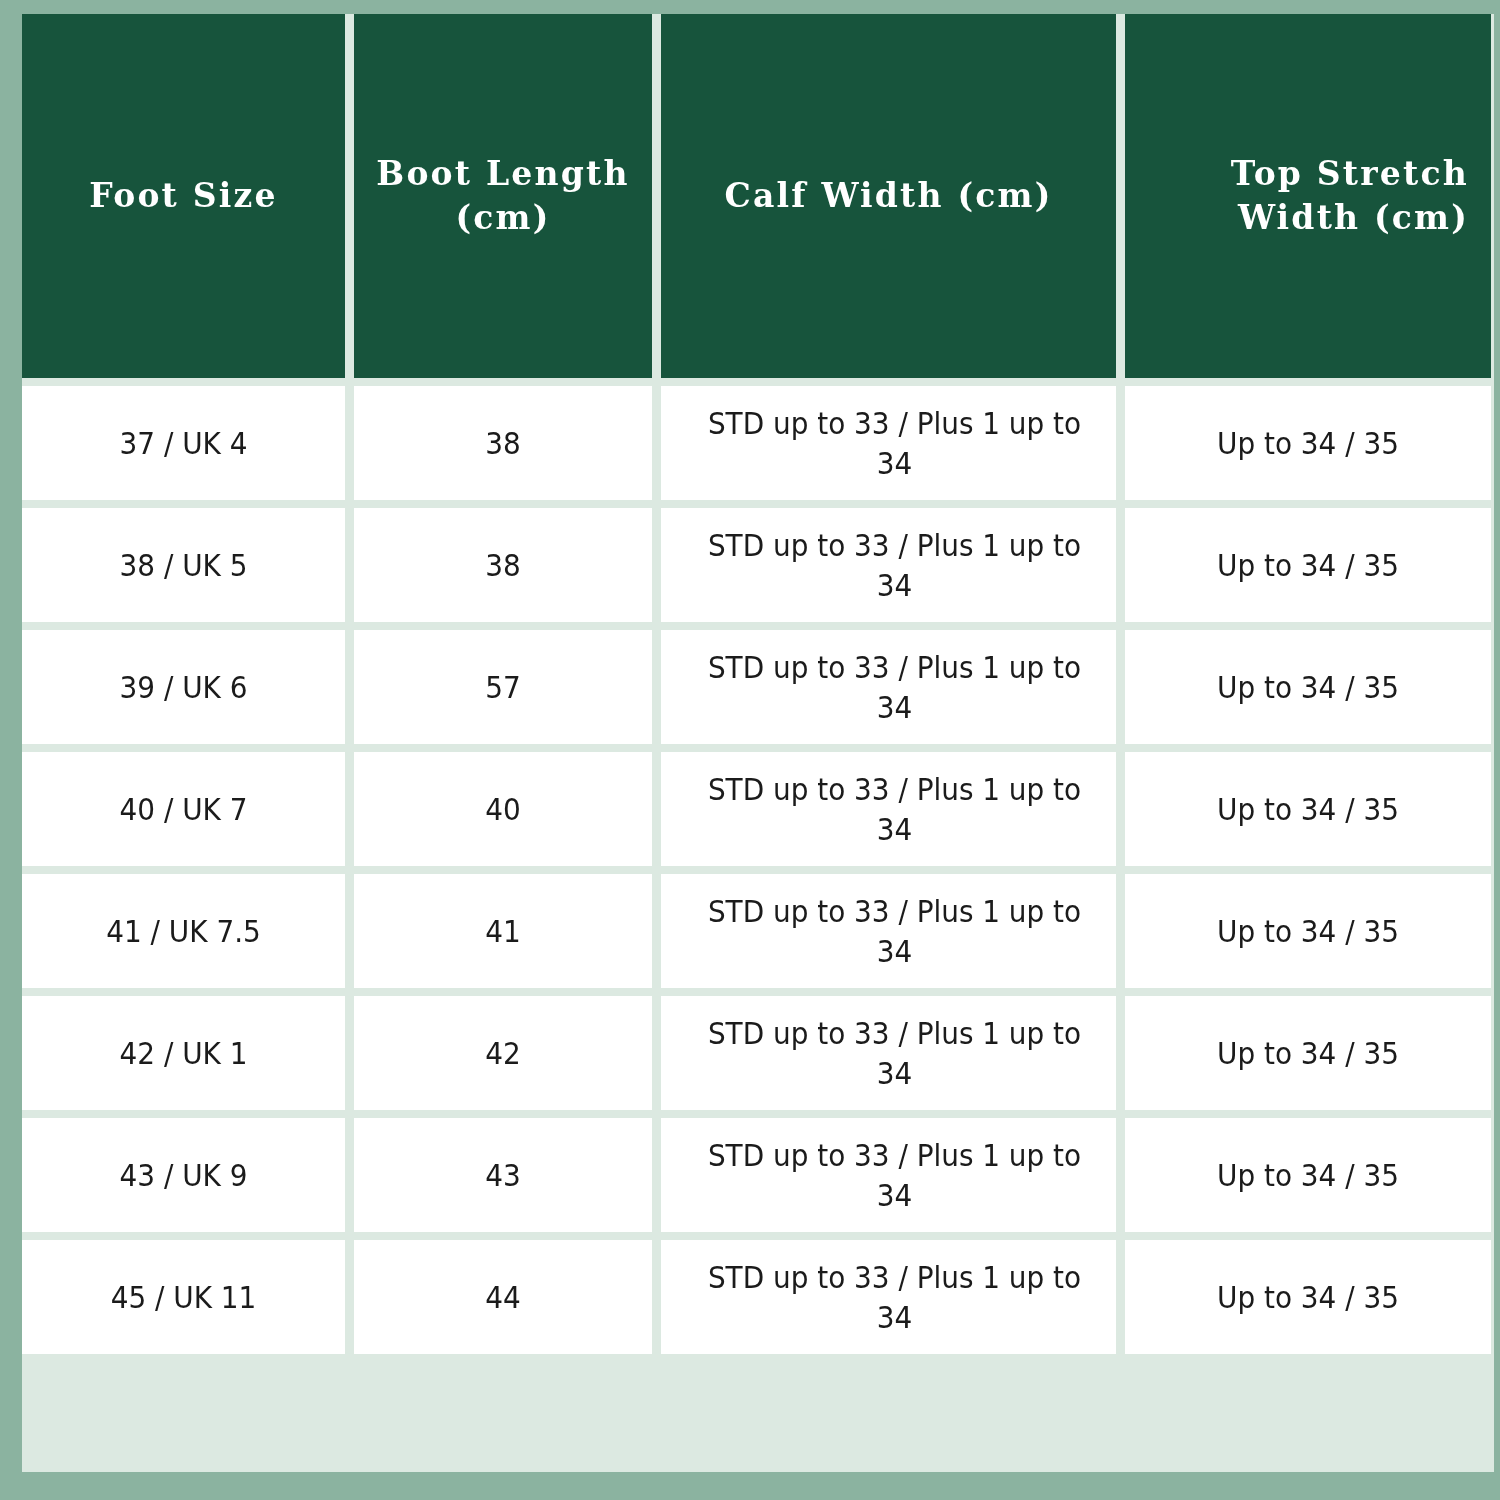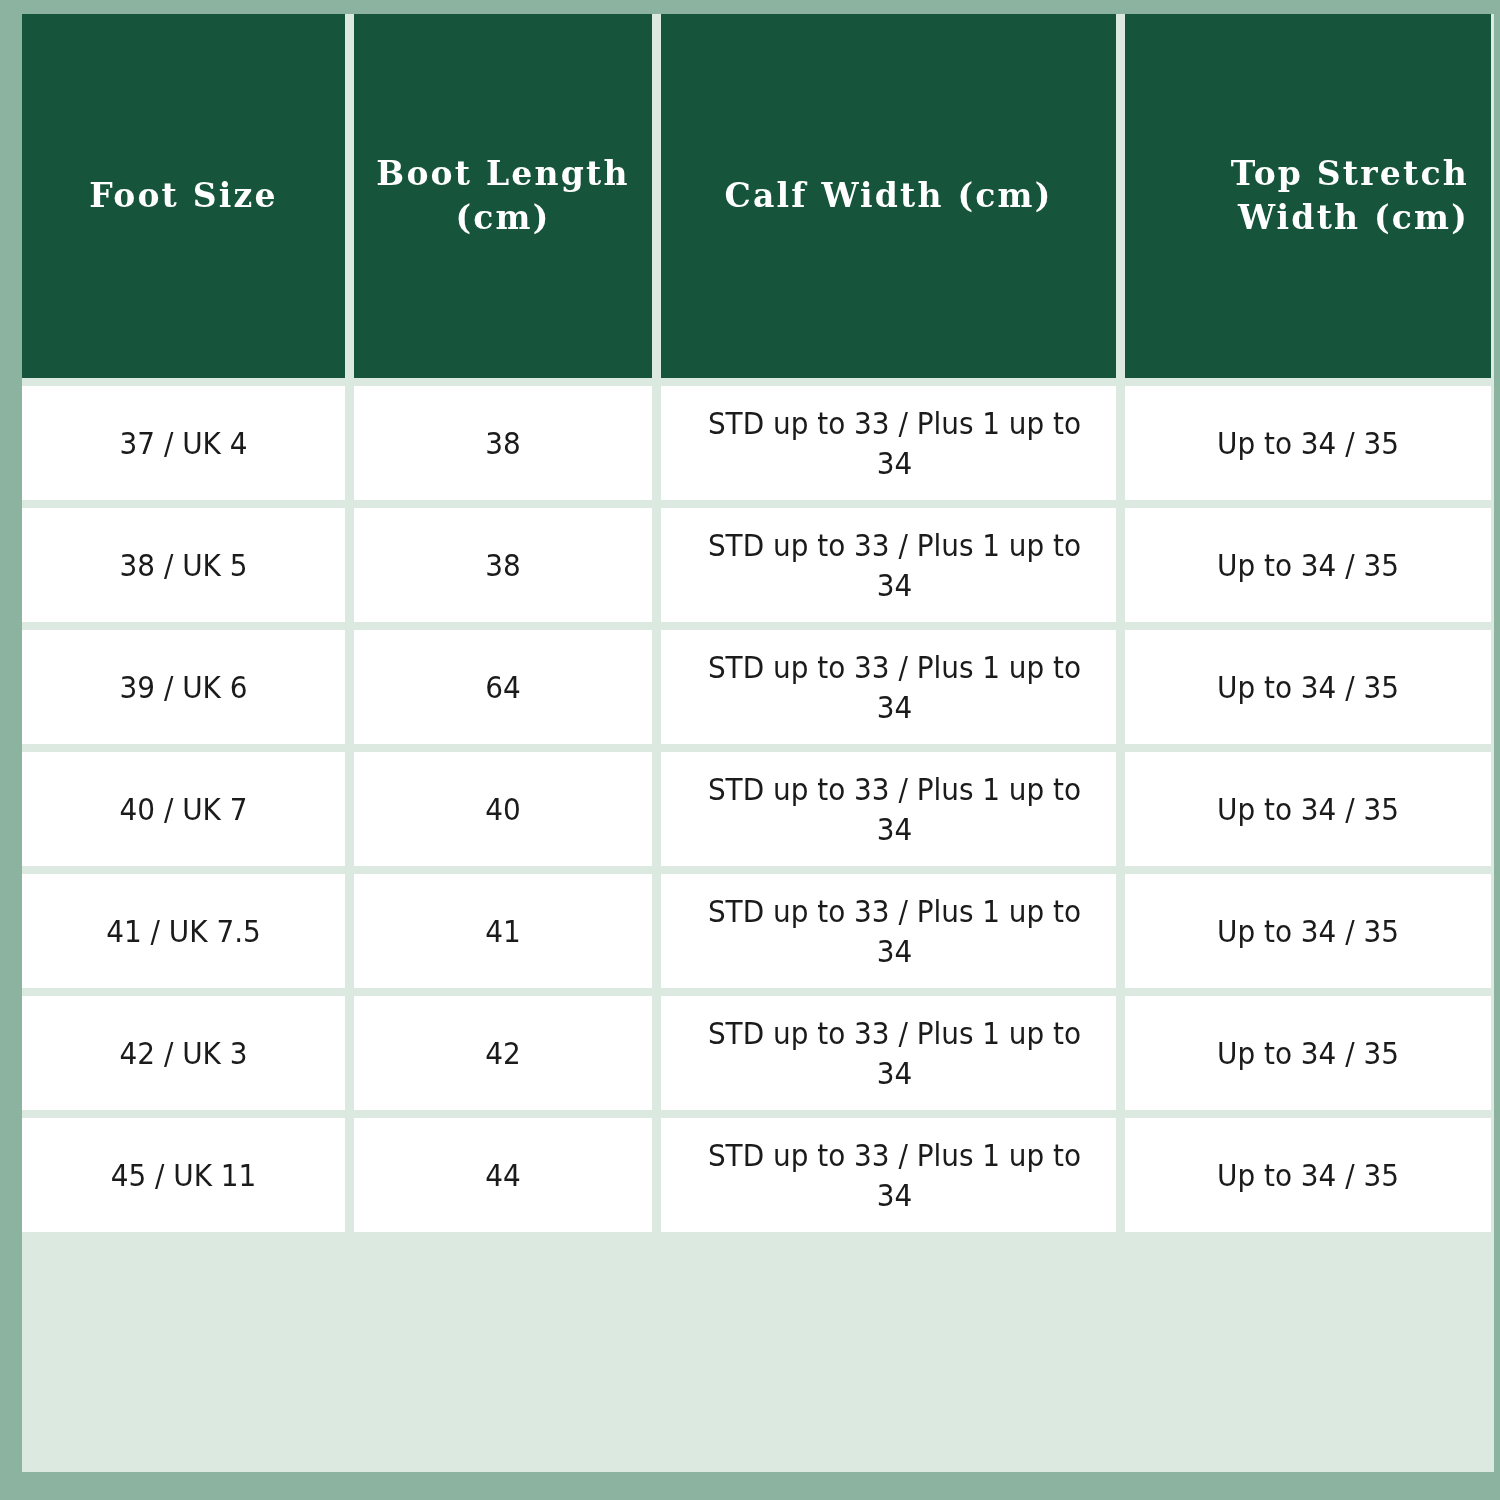--- a/index.html
+++ b/index.html
@@ -122,39 +122,45 @@
             <td class="td-stretch">Up to 34 / 35</td>
           </tr>
           <tr>
             <td class="td-foot">38 / UK 5</td>
             <td class="td-boot">38</td>
             <td class="td-calf">STD up to 33 / Plus 1 up to 34</td>
             <td class="td-stretch">Up to 34 / 35</td>
           </tr>
           <tr>
             <td class="td-foot">39 / UK 6</td>
-            <td class="td-boot">64</td>
+            <td class="td-boot">57</td>
             <td class="td-calf">STD up to 33 / Plus 1 up to 34</td>
             <td class="td-stretch">Up to 34 / 35</td>
           </tr>
           <tr>
             <td class="td-foot">40 / UK 7</td>
             <td class="td-boot">40</td>
             <td class="td-calf">STD up to 33 / Plus 1 up to 34</td>
             <td class="td-stretch">Up to 34 / 35</td>
           </tr>
           <tr>
             <td class="td-foot">41 / UK 7.5</td>
             <td class="td-boot">41</td>
             <td class="td-calf">STD up to 33 / Plus 1 up to 34</td>
             <td class="td-stretch">Up to 34 / 35</td>
           </tr>
           <tr>
-            <td class="td-foot">42 / UK 3</td>
+            <td class="td-foot">42 / UK 1</td>
             <td class="td-boot">42</td>
+            <td class="td-calf">STD up to 33 / Plus 1 up to 34</td>
+            <td class="td-stretch">Up to 34 / 35</td>
+          </tr>
+          <tr>
+            <td class="td-foot">43 / UK 9</td>
+            <td class="td-boot">43</td>
             <td class="td-calf">STD up to 33 / Plus 1 up to 34</td>
             <td class="td-stretch">Up to 34 / 35</td>
           </tr>
           <tr>
             <td class="td-foot">45 / UK 11</td>
             <td class="td-boot">44</td>
             <td class="td-calf">STD up to 33 / Plus 1 up to 34</td>
             <td class="td-stretch">Up to 34 / 35</td>
           </tr>
         </tbody>

